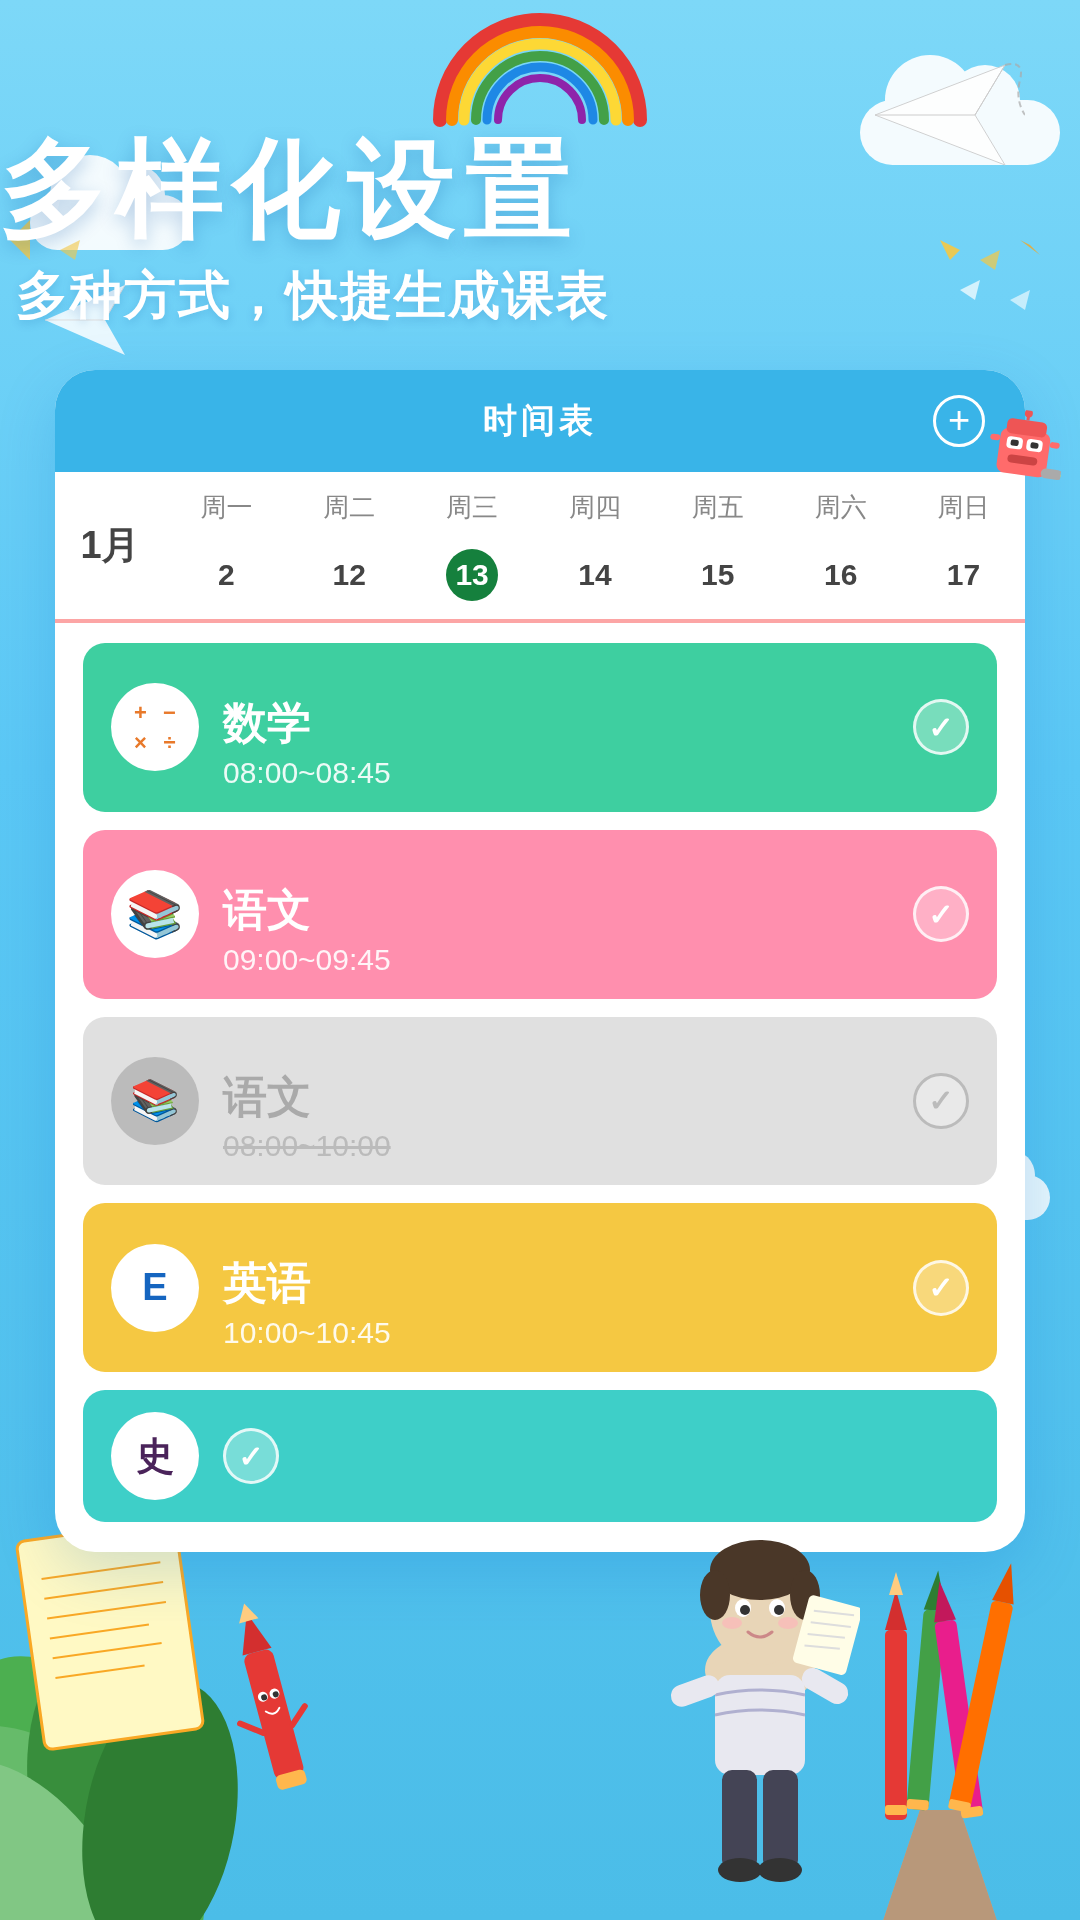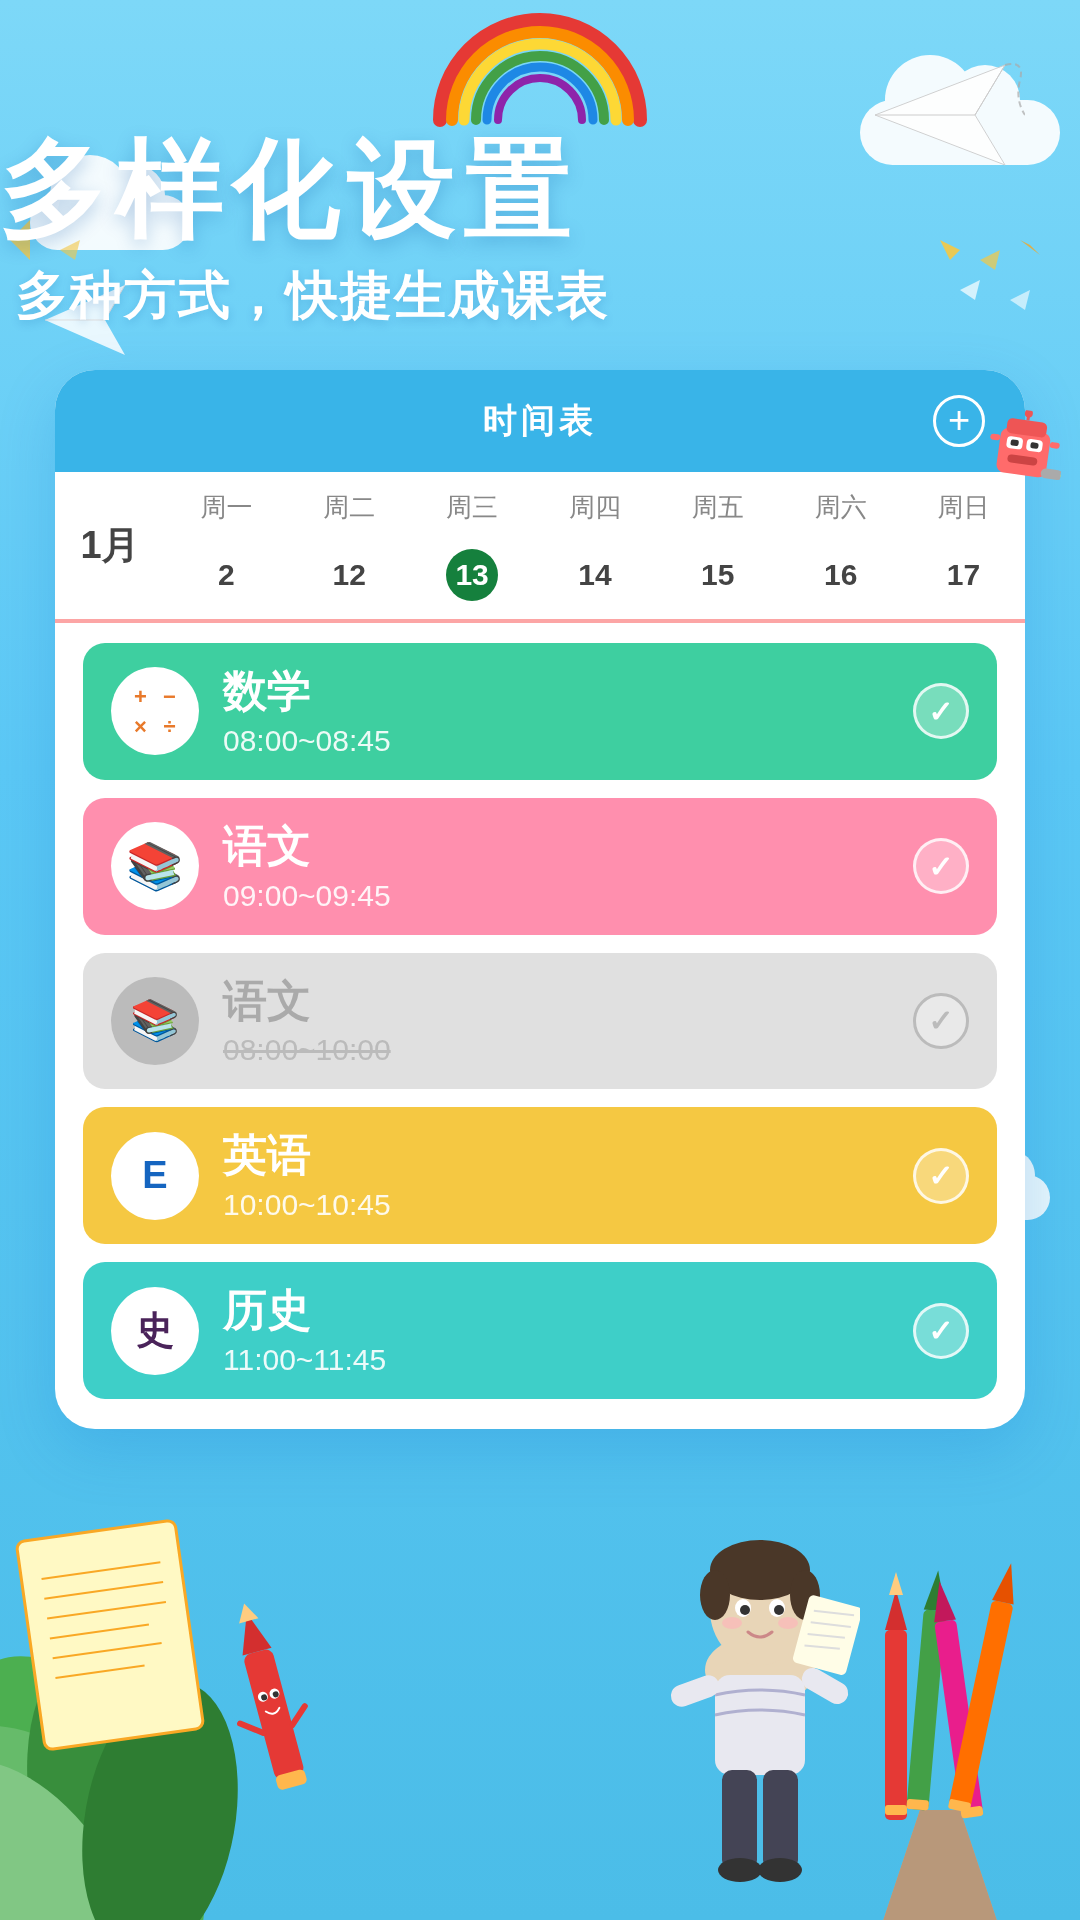--- a/index.html
+++ b/index.html
@@ -194,20 +194,21 @@
       font-size: 44px;
       flex-shrink: 0;
       overflow: hidden;
     }
     .item-icon.gray-icon {
       background: #bbb;
     }
 
     .item-info {
       flex: 1;
+      margin-top: 32px;
     }
     .item-name {
       font-size: 44px;
       font-weight: 700;
       color: white;
       line-height: 1.2;
     }
     .item-name.gray-text { color: #aaa; }
     .item-time {
       font-size: 30px;
@@ -419,24 +420,20 @@
             <div class="item-name">英语</div>
             <div class="item-time">10:00~10:45</div>
           </div>
           <div class="item-check checked">
             <span class="checkmark">✓</span>
           </div>
         </div>
         <div class="schedule-item teal">
           <div class="item-icon">
             <span style="font-size:38px;color:#4a235a;font-weight:900;">史</span>
-          </div>
-          <div class="item-info">
-            <div class="item-name">历史</div>
-            <div class="item-time">11:00~11:45</div>
           </div>
           <div class="item-check checked">
             <span class="checkmark">✓</span>
           </div>
         </div>
       </div>
   </div>
 
   <div style="position:absolute;top:410px;right:18px;z-index:30;font-size:65px;transform:rotate(8deg);">
     <svg width="80" height="90" viewBox="0 0 80 90">

